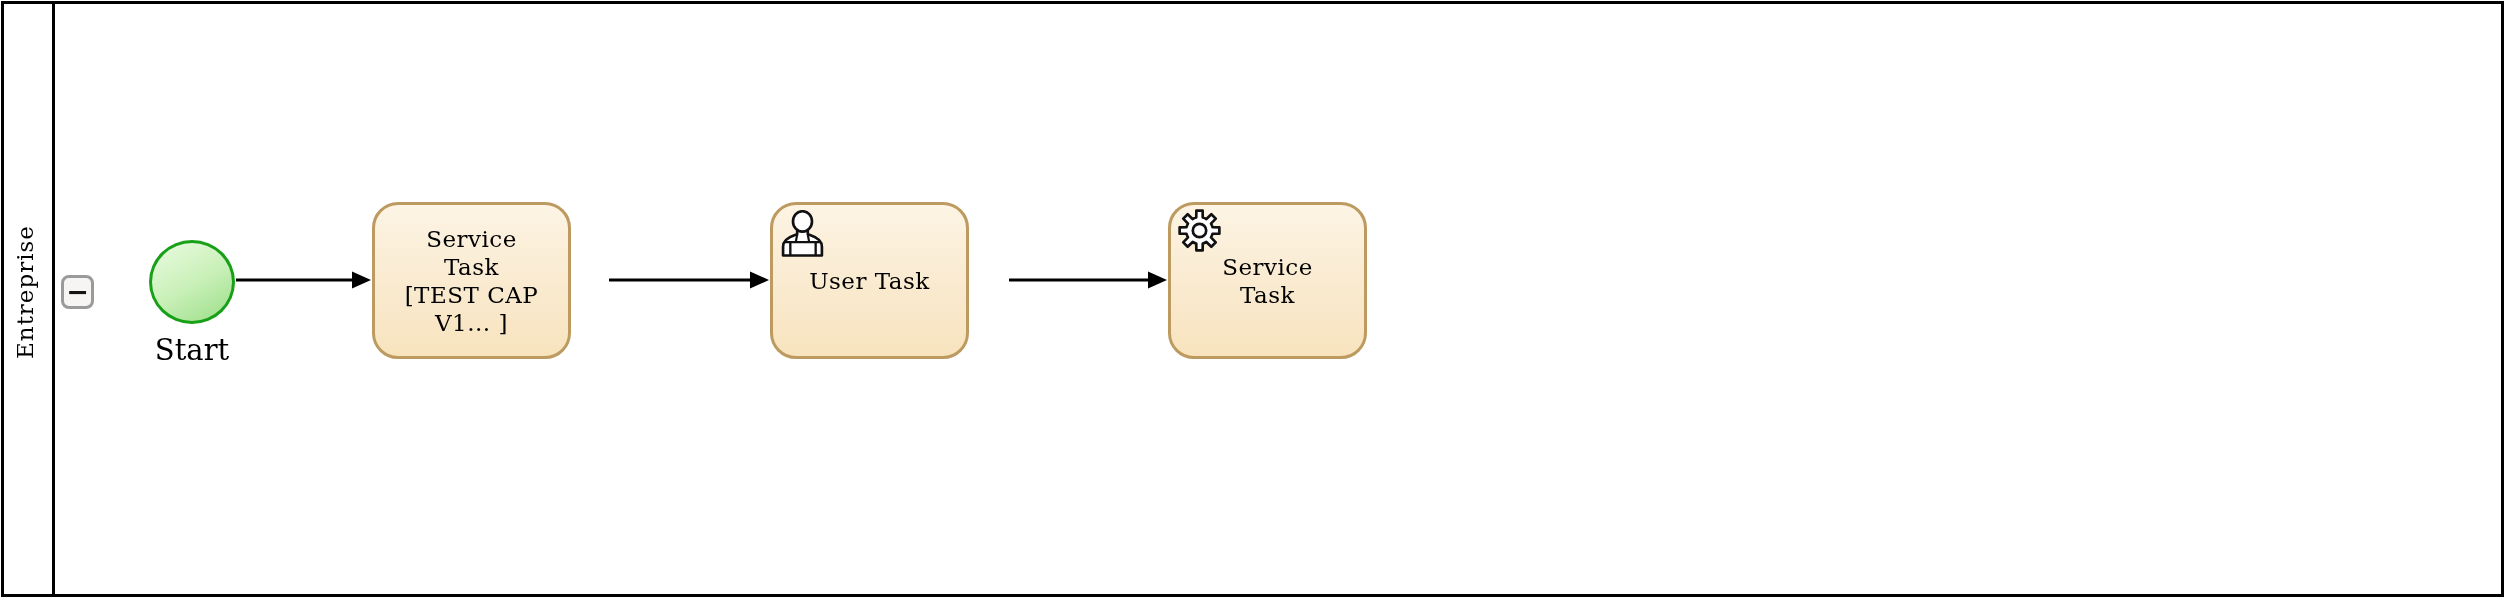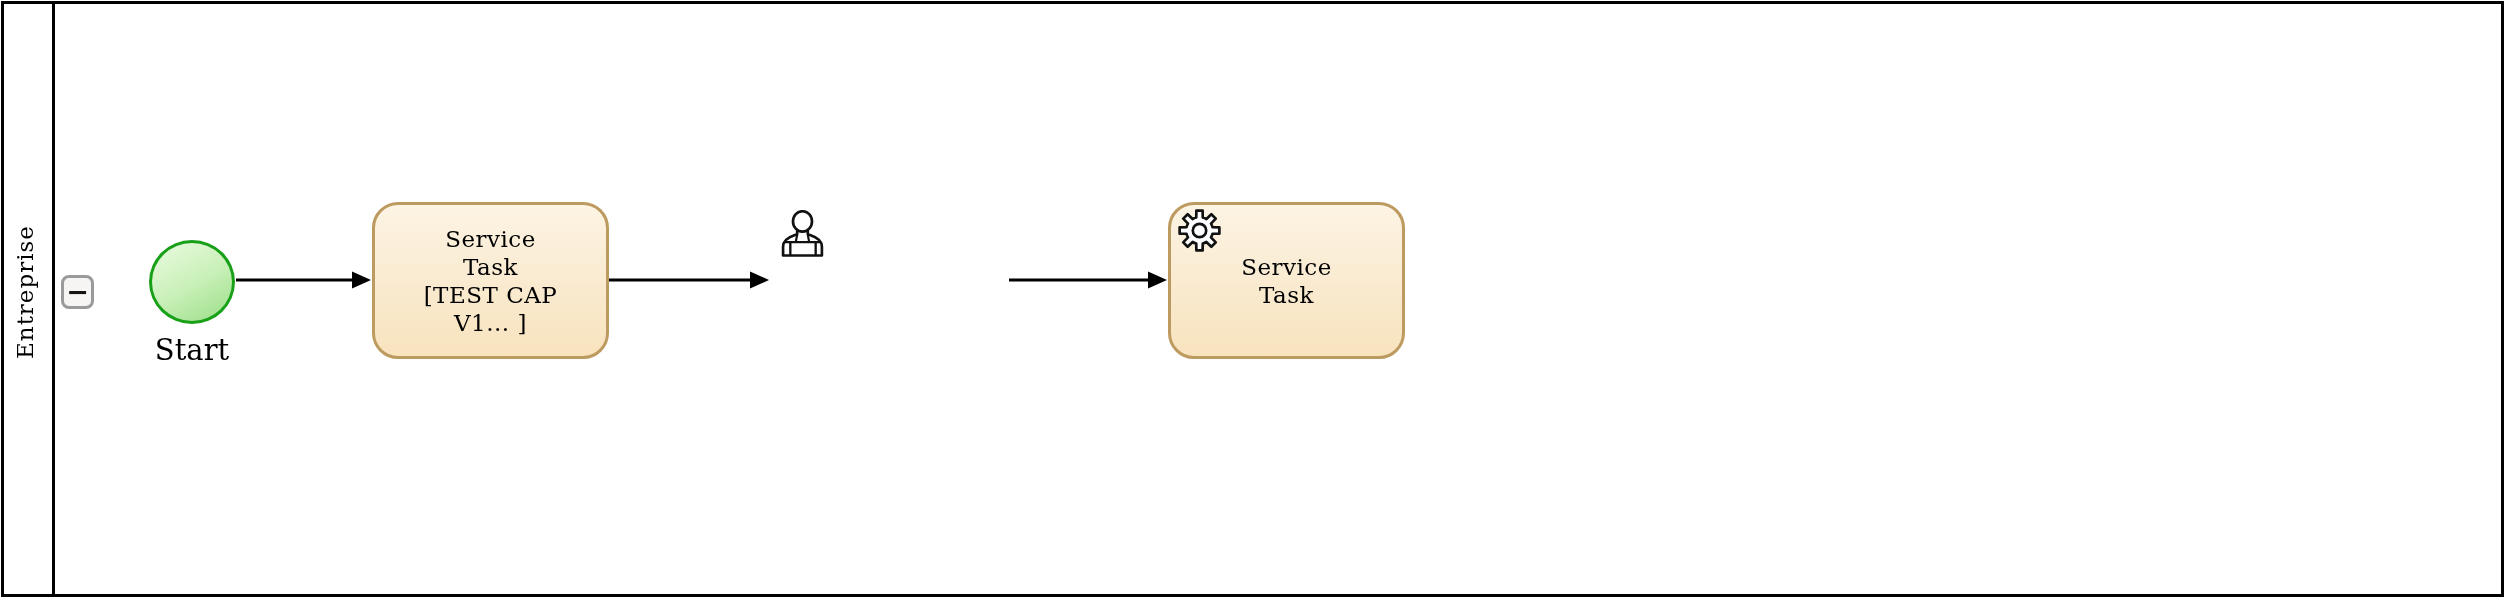--- a/index.html
+++ b/index.html
@@ -67,21 +67,21 @@
   .start-label {
     position: absolute; left: 192px; top: 333px;
     transform: translateX(-50%);
     font-size: 29px;
     white-space: nowrap;
   }
 
   
   .task {
     position: absolute; top: 202px;
-    width: 237px; height: 157px;
+    width: 199px; height: 157px;
     box-sizing: border-box;
     border: 3px solid #bd9b60;
     border-radius: 26px;
     background: linear-gradient(180deg, #fdf4e4 0%, #f9e9cd 60%, #f8e3bd 100%);
     display: flex; align-items: center; justify-content: center;
     text-align: center;
     font-size: 23px;
     line-height: 28px;
     letter-spacing: 0.5px;
   }
@@ -135,20 +135,25 @@
 
   <div class="task task-1">
     <div class="txt">
       <div>Service</div>
       <div>Task</div>
       <div>[TEST CAP</div>
       <div>V1... ]</div>
     </div>
   </div>
 
+  <div class="task task-2">
+    <div class="txt">
+      <div>User Task</div>
+    </div>
+  </div>
   <svg class="node-icon icon-user" viewBox="0 0 46 46">
     <path d="M3.5,44.5 L3.5,36 C3.5,30 8,27 14.5,24.8 L17.3,23.8 L17.3,20.5 L27.7,20.5 L27.7,23.8 L30.5,24.8 C37,27 41.5,30 41.5,36 L41.5,44.5 Z" fill="#ffffff" stroke="#111" stroke-width="2.6" stroke-linejoin="round"></path>
     <line x1="4.6" y1="31.5" x2="40.4" y2="31.5" stroke="#111" stroke-width="2.3"></line>
     <line x1="17.3" y1="24.2" x2="15.9" y2="31.5" stroke="#111" stroke-width="2.1"></line>
     <line x1="27.7" y1="24.2" x2="29.1" y2="31.5" stroke="#111" stroke-width="2.1"></line>
     <line x1="10.6" y1="31.5" x2="10.6" y2="44" stroke="#111" stroke-width="2.3"></line>
     <line x1="35.4" y1="31.5" x2="35.4" y2="44" stroke="#111" stroke-width="2.3"></line>
     <ellipse cx="22.5" cy="11.2" rx="9.3" ry="10" fill="#ffffff" stroke="#111" stroke-width="2.6"></ellipse>
   </svg>
 

